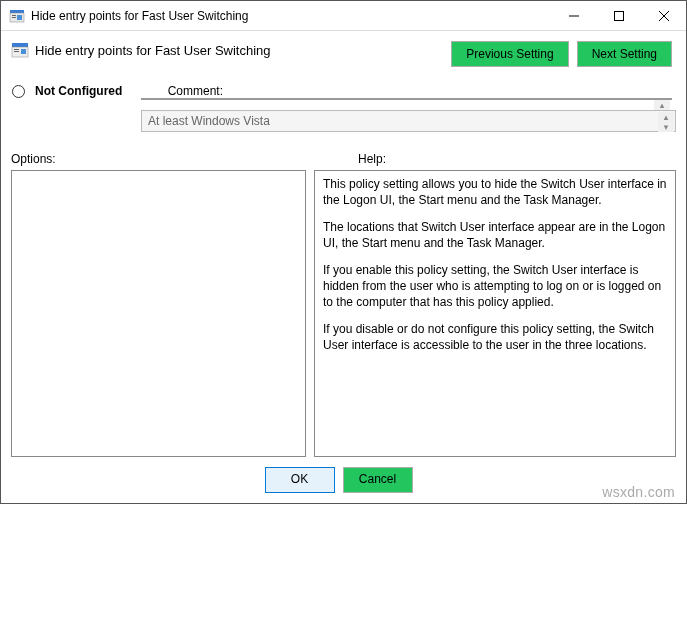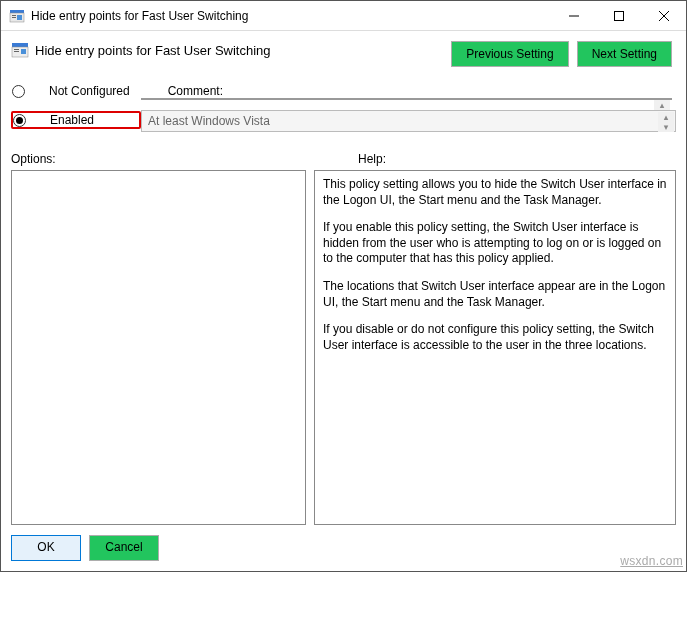--- a/index.html
+++ b/index.html
@@ -1,56 +1,56 @@
 <!DOCTYPE html>
 <html><head>
 <meta charset="utf-8">
 <style>
 * { box-sizing: border-box; font-family: "Segoe UI", Tahoma, sans-serif; font-size: 12px; }
 body { margin: 0; padding: 0; background: #fff; }
-.window { width: 687px; height: 572px; border: 1px solid #555; position: relative; background: #fff; display: flex; flex-direction: column; }
+.window { width: 687px; height: 504px; border: 1px solid #555; position: relative; background: #fff; display: flex; flex-direction: column; }
 .titlebar { height: 30px; display: flex; align-items: center; border-bottom: 1px solid #ddd; }
 .titlebar .ticon { width: 16px; height: 16px; margin: 0 6px 0 8px; }
 .titlebar .title { flex: 1; }
 .winbtns { display: flex; height: 100%; }
 .winbtn { width: 45px; display: flex; align-items: center; justify-content: center; }
 .winbtn svg { width: 10px; height: 10px; }
 .body { flex: 1; padding: 10px 10px 0 10px; display: flex; flex-direction: column; }
 .header-row { display: flex; align-items: flex-start; }
 .header-left { display: flex; align-items: center; gap: 6px; flex: 1; }
 .header-left .picon { width: 18px; height: 18px; }
 .header-label { font-size: 13px; }
 .nav-buttons { display: flex; gap: 8px; margin-right: 4px; }
 .btn { background: #22c55e; border: 1px solid #adadad; padding: 5px 14px; cursor: default; min-width: 75px; text-align: center; height: 26px;}
 .btn.small { min-width: 70px; padding: 4px 12px; }
 .state-row { margin-top: 14px; display: flex; }
 .state-options { width: 130px; padding-top: 2px;}
-.radio-row { display: flex; align-items: center; margin-bottom: 12px; gap: 24px; padding: 1px;}
+.radio-row { display: flex; align-items: center; margin-bottom: 12px; gap: 10px; padding: 1px; font-weight: bold;}
 .radio-row.highlight { border: 2px solid #d00; border-radius: 2px; padding: 0; margin-bottom:10px; }
 .radio { width: 13px; height: 13px; border-radius: 50%; border: 1px solid #333; display: inline-flex; align-items: center; justify-content: center; }
 .radio .dot { width: 7px; height: 7px; border-radius: 50%; background: #000; }
 .fields { flex: 1; }
 .field-row { display: flex; margin-bottom: 10px; flex-direction: column; }
 .field-label { width: 90px; padding-top: 3px; text-align: right; padding-right: 8px; }
 .field-box { flex: 1; border: 1px solid #999; height: 62px; position: relative; background: #fff; margin-right:4px;}
 .supported-box { flex: 1; border: 1px solid #bbb; background: #f5f5f5; height: 38px; padding: 3px 6px; color: #666; position: relative; }
 .scroll-arrows { position: absolute; right: 1px; top: 1px; bottom: 1px; width: 16px; display: flex; flex-direction: column; justify-content: space-between; }
 .sarrow { height: 16px; background: #f0f0f0; display:flex; align-items:center; justify-content:center; color:#888; font-size:9px;}
 .lower { margin-top: 10px; flex: 1; display: flex; flex-direction: column; }
 .lower-labels { display: flex; gap: 44px; }
 .lower-labels .llabel { padding-bottom: 4px; }
 .lower-labels .llabel.opts { width: 303px; }
 .panels { flex: 1; display: flex; gap: 8px; border-radius: 16px; }
 .panel { border: 1px solid #888; background: #fff; overflow: hidden;}
 .panel.options { width: 295px; }
 .panel.help { flex: 1; padding: 6px 8px; font-size: 12px; line-height: 1.3;}
 .panel.help p { margin: 0 0 12px 0; }
-.footer { padding: 10px 10px 10px 0; display: flex; justify-content: flex-start; gap: 8px; }
+.footer { padding: 10px 10px 10px 0; display: flex; justify-content: center; gap: 8px; }
 .btn.primary { border: 1px solid #0078d7; background: #e5f1fb; }
-.watermark { position: absolute; bottom: 3px; right: 3px; font-size: 12px; color: #aaa; letter-spacing: .3px; text-decoration: underline;}
+.watermark { position: absolute; bottom: 3px; right: 11px; font-size: 14px; color: #aaa; letter-spacing: .3px;}
 </style>
 </head>
 <body>
 
 <div class="window">
 
   <div class="titlebar">
     <svg class="ticon" viewBox="0 0 16 16">
       <rect x="1" y="2" width="14" height="3" fill="#3a7bd5"></rect>
       <rect x="1" y="5" width="14" height="9" fill="#e8e8e8" stroke="#888" stroke-width="0.5"></rect>
@@ -97,26 +97,20 @@
         <div class="btn">Next Setting</div>
       </div>
     </div>
 
     <div class="state-row">
       <div class="state-options">
         <div class="radio-row">
           <span class="radio"></span>
           <span>Not Configured</span>
         </div>
-        <div class="radio-row highlight">
-          <span class="radio">
-              <span class="dot"></span>
-            </span>
-          <span>Enabled</span>
-        </div>
       </div>
       <div class="fields">
         <div class="field-row">
           <div class="field-label">Comment:</div>
           <div class="field-box">
             <span></span>
             <div class="scroll-arrows">
               <div class="sarrow">▴</div>
               <div class="sarrow">▾</div>
             </div>
@@ -136,22 +130,22 @@
 
     <div class="lower">
       <div class="lower-labels">
         <div class="llabel opts">Options:</div>
         <div class="llabel">Help:</div>
       </div>
       <div class="panels">
         <div class="panel options"></div>
         <div class="panel help">
           <p>This policy setting allows you to hide the Switch User interface in the Logon UI, the Start menu and the Task Manager.</p>
+          <p>The locations that Switch User interface appear are in the Logon UI, the Start menu and the Task Manager.</p>
           <p>If you enable this policy setting, the Switch User interface is hidden from the user who is attempting to log on or is logged on to the computer that has this policy applied.</p>
-          <p>The locations that Switch User interface appear are in the Logon UI, the Start menu and the Task Manager.</p>
           <p>If you disable or do not configure this policy setting, the Switch User interface is accessible to the user in the three locations.</p>
         </div>
       </div>
     </div>
 
     <div class="footer">
       <div class="btn small primary">OK</div>
       <div class="btn small">Cancel</div>
     </div>
 

